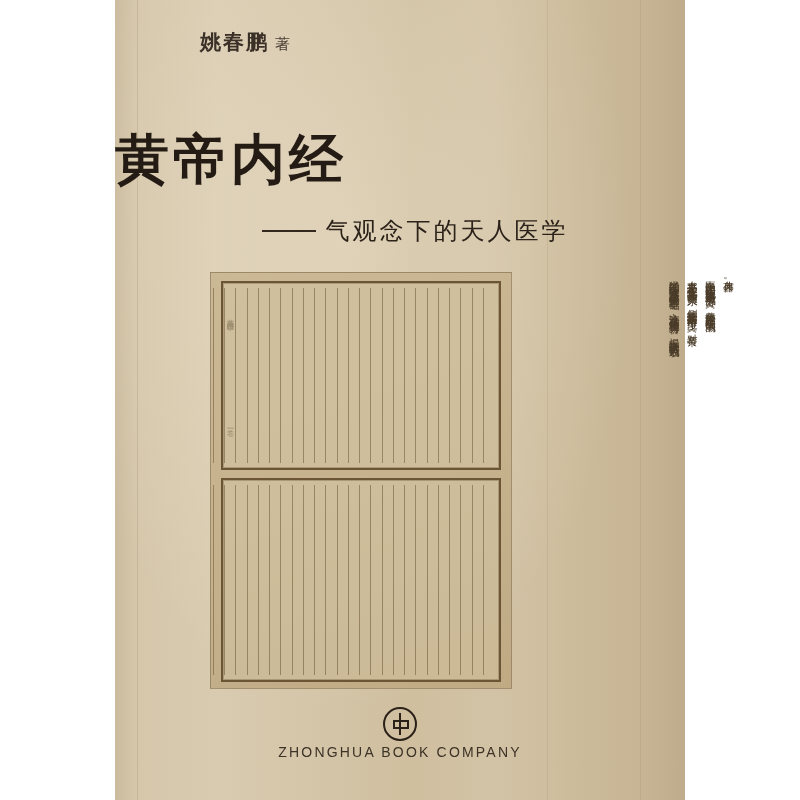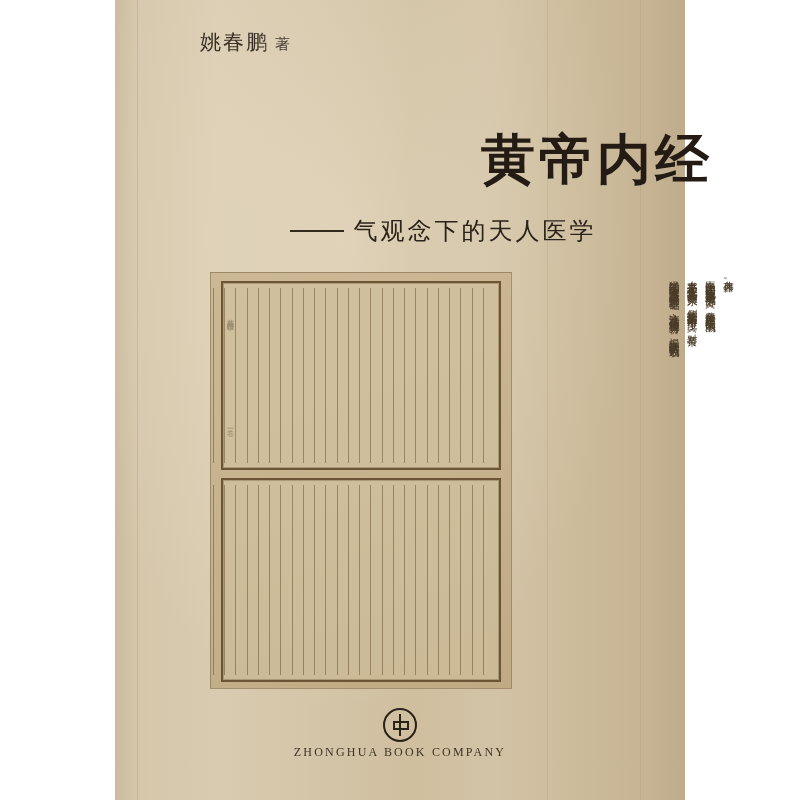--- a/index.html
+++ b/index.html
@@ -60,38 +60,37 @@
     left: 85px;
     top: 28px;
     display: flex;
     align-items: baseline;
     gap: 6px;
     color: #3a3027;
   }
   .author-name {
     font-family: "DejaVu Sans", sans-serif;
     font-size: 21px;
-    font-weight: normal;
+    font-weight: bold;
     letter-spacing: 2px;
   }
   .author-suffix {
     font-family: "DejaVu Sans", sans-serif;
     font-size: 15px;
     letter-spacing: 1px;
     color: #4a4036;
   }
 
   
   .title-block {
     position: absolute;
     left: 0;
     top: 128px;
     width: 100%;
-    text-align: right;
-    padding-left: 28px;
+    text-align: left;
   }
   .main-title {
     font-family: "DejaVu Sans", sans-serif;
     font-size: 54px;
     font-weight: bold;
     color: #241c14;
     letter-spacing: 4px;
     line-height: 1.2;
   }
   .subtitle-row {
@@ -238,22 +237,22 @@
     box-sizing: border-box;
   }
   .pub-name {
     font-family: "DejaVu Sans", sans-serif;
     font-size: 25px;
     font-weight: bold;
     color: #211a12;
     letter-spacing: 3px;
   }
   .pub-en {
-    font-family: Liberation Serif, serif;
-    font-size: 12px;
+    font-family: Liberation Sans, sans-serif;
+    font-size: 14px;
     color: #3c3226;
     letter-spacing: 2.2px;
   }
 
   
   .img-side-text {
     position: absolute;
     left: 14px;
     top: 40px;
     writing-mode: vertical-rl;

